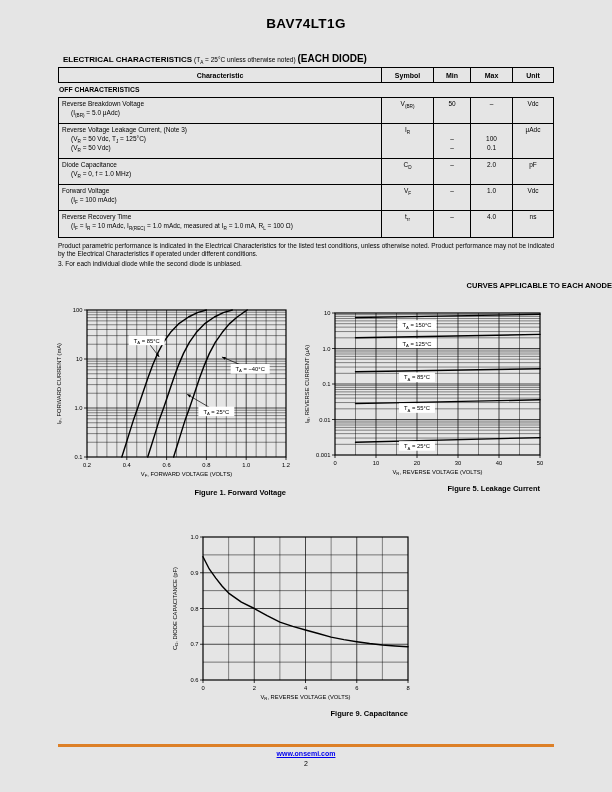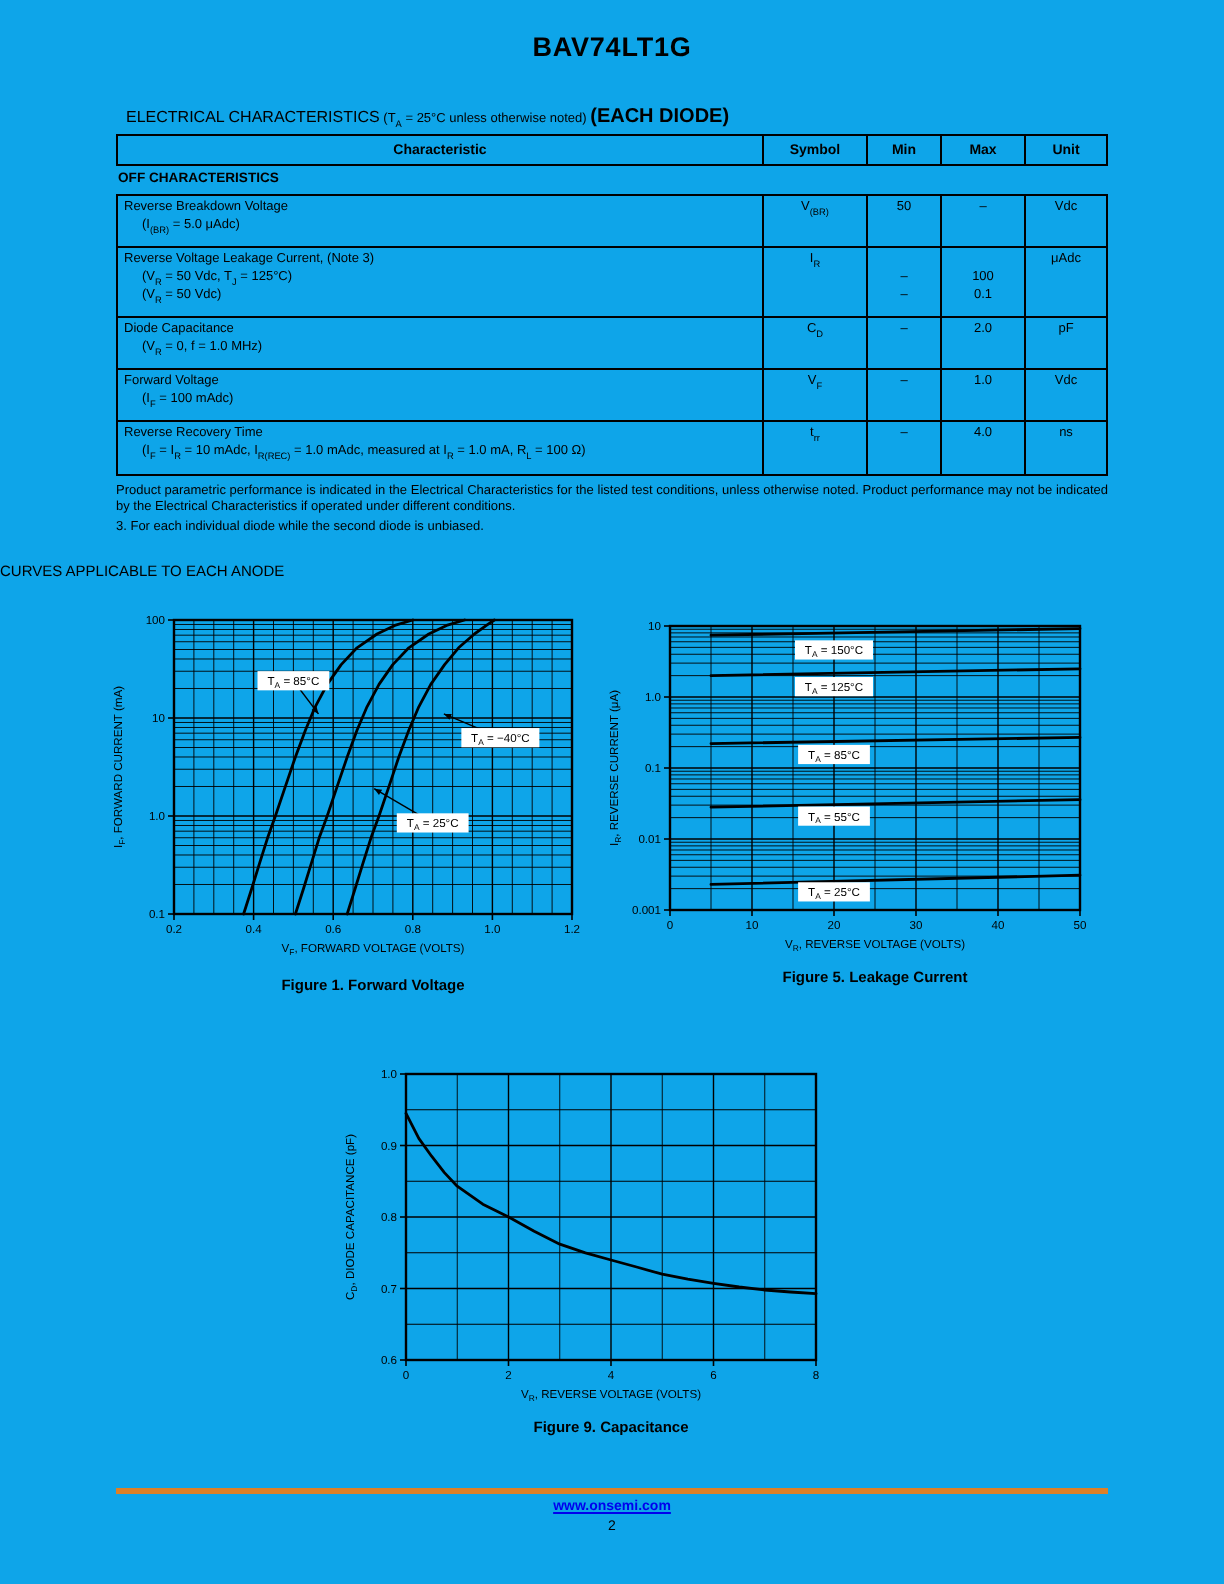--- a/index.html
+++ b/index.html
@@ -1,41 +1,41 @@
 <!DOCTYPE html>
 <html><head>
 <meta charset="utf-8">
 <style>
   *{box-sizing:border-box;margin:0;padding:0}
   html,body{background:#888}
-  .page{position:relative;width:612px;height:792px;background:#0ea5e9;font-family:"Liberation Sans",sans-serif;color:#000;margin:0 auto;overflow:hidden}
+  .page{position:relative;width:612px;height:792px;background:#e5e5e5;font-family:"Liberation Sans",sans-serif;color:#000;margin:0 auto;overflow:hidden}
   .title{position:absolute;top:16px;left:0;right:0;text-align:center;font-size:13.5px;font-weight:bold;letter-spacing:.4px}
   .sec-head{position:absolute;top:53px;left:63px;font-size:6.5px;white-space:nowrap}
-  .sec-head .b{font-size:8px;font-weight:normal}
+  .sec-head .b{font-size:8px;font-weight:bold}
   .sec-head .b2{font-size:10px;font-weight:bold}
   .tblwrap{position:absolute;left:58px;top:67px;width:496px;font-size:6.5px;line-height:1.32}
   .thead{display:grid;grid-template-columns:323px 52px 37px 42px 1fr;border:1.5px solid #000;font-weight:bold;text-align:center;font-size:7px}
   .thead>div{padding:3px 2px 2px;border-right:1px solid #000}
   .thead>div:last-child{border-right:none}
   .offrow{font-weight:bold;padding:3px 1px 2px;font-size:6.8px}
   .tbody{border:1.2px solid #000}
   .trow{display:grid;grid-template-columns:323px 52px 37px 42px 1fr;border-bottom:1px solid #000}
   .trow:last-child{border-bottom:none}
   .td{border-right:1px solid #000;padding:2px 3px 6px}
   .td:last-child{border-right:none}
   .char .cond{padding-left:9px}
   .sym,.num,.unit{text-align:center}
   sub{font-size:72%;line-height:0}
   .notes{margin-top:4px;text-align:justify}
   .note3{margin-top:1px}
-  .curves-head{position:absolute;top:281px;left:0;right:0;text-align:left;font-weight:normal;font-size:7.5px}
+  .curves-head{position:absolute;top:281px;left:0;right:0;text-align:right;font-weight:bold;font-size:7.5px}
   .fig{position:absolute}
   .fig svg{display:block}
   .fig svg text{font-family:"Liberation Sans",sans-serif}
-  .caption{font-weight:bold;font-size:7.5px;text-align:center;margin-top:6px}
+  .caption{font-weight:bold;font-size:7.5px;text-align:right;margin-top:6px}
   .rule{position:absolute;left:58px;right:58px;top:744px;height:2.5px;background:#dd8027}
   .link{position:absolute;top:750px;left:0;right:0;text-align:center;font-size:7px;font-weight:bold;text-decoration:underline;cursor:pointer}
   .pageno{position:absolute;top:760px;left:0;right:0;text-align:center;font-size:7px}
 </style>
 </head>
 <body>
 
 <div class="page">
   <div class="title">BAV74LT1G</div>
 

